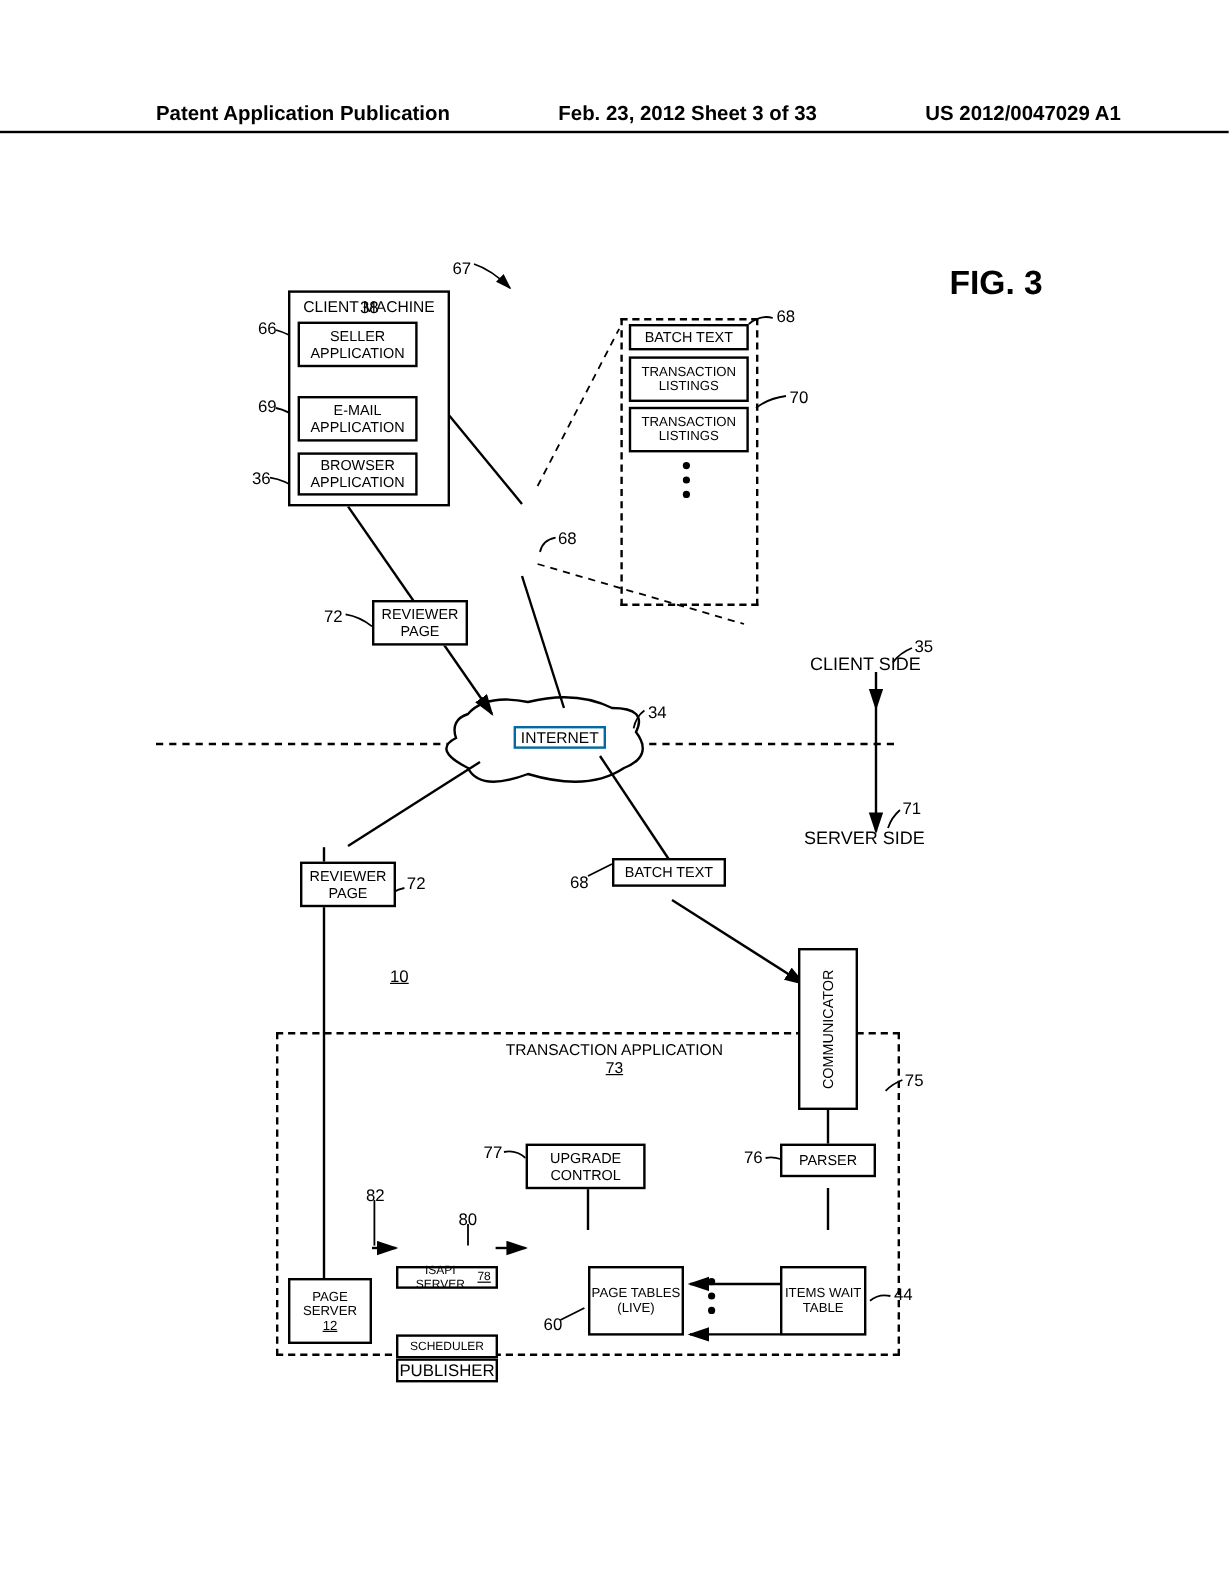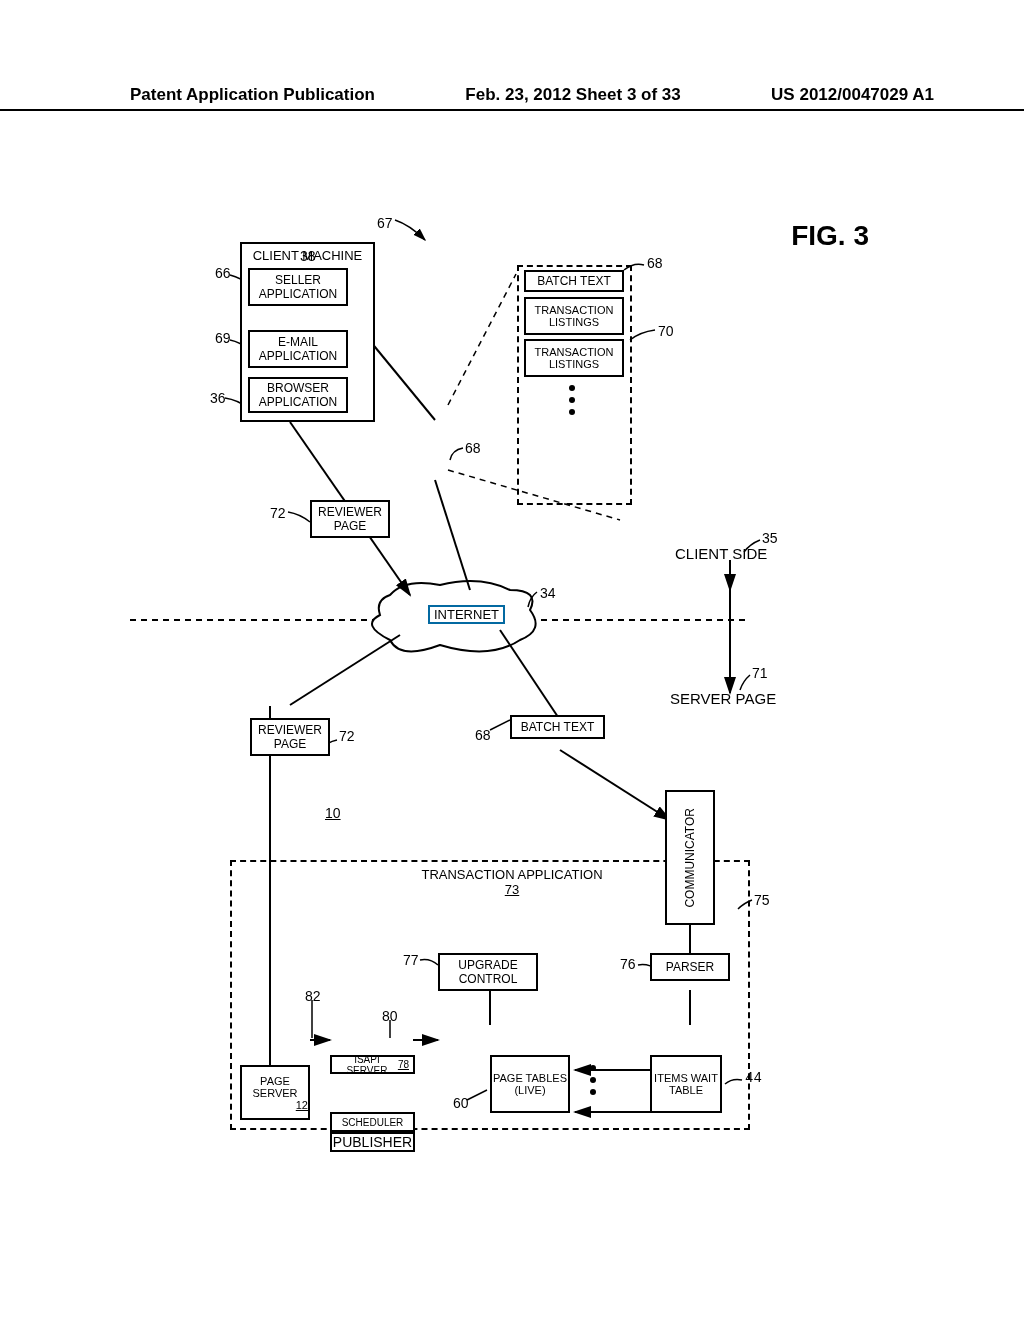--- a/index.html
+++ b/index.html
@@ -208,21 +208,21 @@
   </div>
 </div>
 
 <div class="box" style="top:300px; left:180px; width:80px; height:38px; font-size:12px;">
   <div>REVIEWER PAGE</div>
 </div>
 
 <div class="label" style="top:405px; left:298px; font-size:13px; background:#fff; padding:0 4px; border:2px solid #0369a1;">INTERNET</div>
 
 <div class="label" style="top:345px; left:545px;">CLIENT SIDE</div>
-<div class="label" style="top:490px; left:540px;">SERVER PAGE</div>
+<div class="label" style="top:490px; left:540px;">SERVER SIDE</div>
 
 <div class="box" style="top:518px; left:120px; width:80px; height:38px; font-size:12px;">
   <div>REVIEWER PAGE</div>
 </div>
 
 <div class="box" style="top:515px; left:380px; width:95px; height:24px; font-size:12px;">
   <div>BATCH TEXT</div>
 </div>
 
 <div class="ref-num underline" style="top:605px; left:195px;">10</div>
@@ -254,21 +254,21 @@
 <div style="position:absolute; top:865px; left:460px; display:flex; flex-direction:column; gap:6px;">
   <span class="dot"></span>
       <span class="dot"></span>
       <span class="dot"></span>
 </div>
 
 <div class="box" style="top:855px; left:520px; width:72px; height:58px; font-size:11px;">
   <div>ITEMS WAIT TABLE</div>
 </div>
 
-<div class="box" style="top:865px; left:110px; width:70px; height:55px; font-size:11px;align-items:flex-end;">
+<div class="box" style="top:865px; left:110px; width:70px; height:55px; font-size:11px;">
   <div>PAGE SERVER</div>
   <div class="underline">12</div>
 </div>
 
 <div class="box" style="top:855px; left:200px; width:85px; height:19px; font-size:10px; flex-direction:row; justify-content:space-between; padding:0 4px; align-items:center;">
   <span>ISAPI SERVER</span>
   <span class="underline">78</span>
 </div>
 <div class="box" style="top:892px; left:200px; width:85px; height:20px; font-size:14px;margin-top:40px;">
   <div>PUBLISHER</div>
@@ -290,15 +290,15 @@
 <div class="ref-num" style="top:385px; left:410px;">34</div>
 <div class="ref-num" style="top:465px; left:622px;">71</div>
 <div class="ref-num" style="top:527px; left:345px;">68</div>
 <div class="ref-num" style="top:528px; left:209px;">72</div>
 <div class="ref-num" style="top:692px; left:624px;">75</div>
 <div class="ref-num" style="top:756px; left:490px;">76</div>
 <div class="ref-num" style="top:752px; left:273px;">77</div>
 <div class="ref-num" style="top:788px; left:175px;">82</div>
 <div class="ref-num" style="top:808px; left:252px;">80</div>
 <div class="ref-num" style="top:895px; left:323px;">60</div>
-<div class="ref-num" style="top:870px; left:615px;font-family:Liberation Mono, monospace;">44</div>
+<div class="ref-num" style="top:870px; left:615px;">44</div>
 
 </div>
 
 </body></html>

